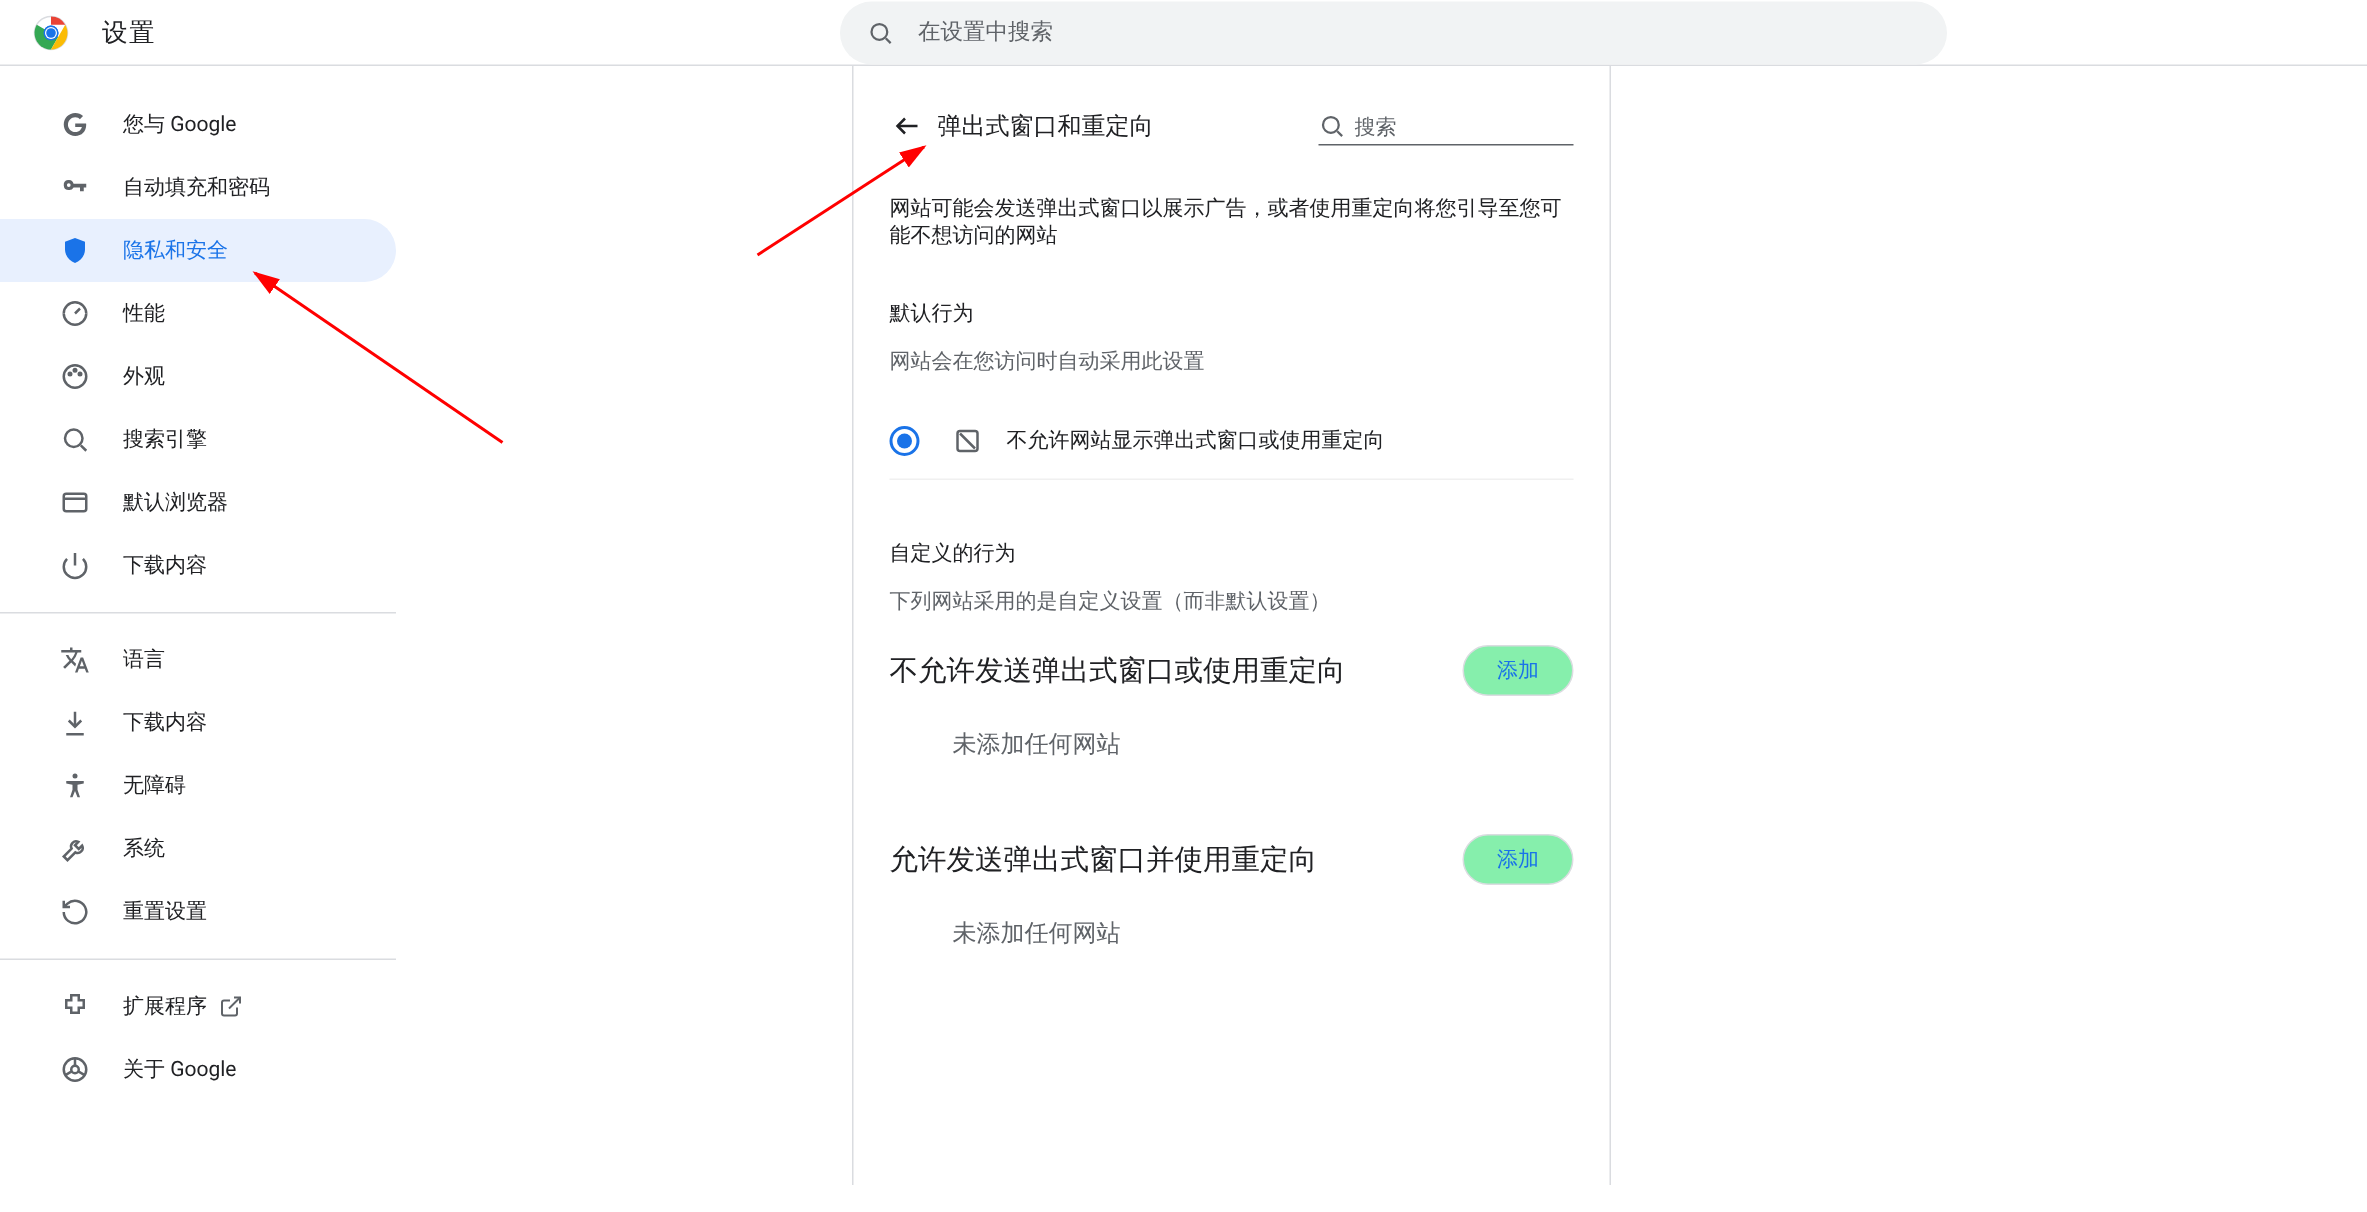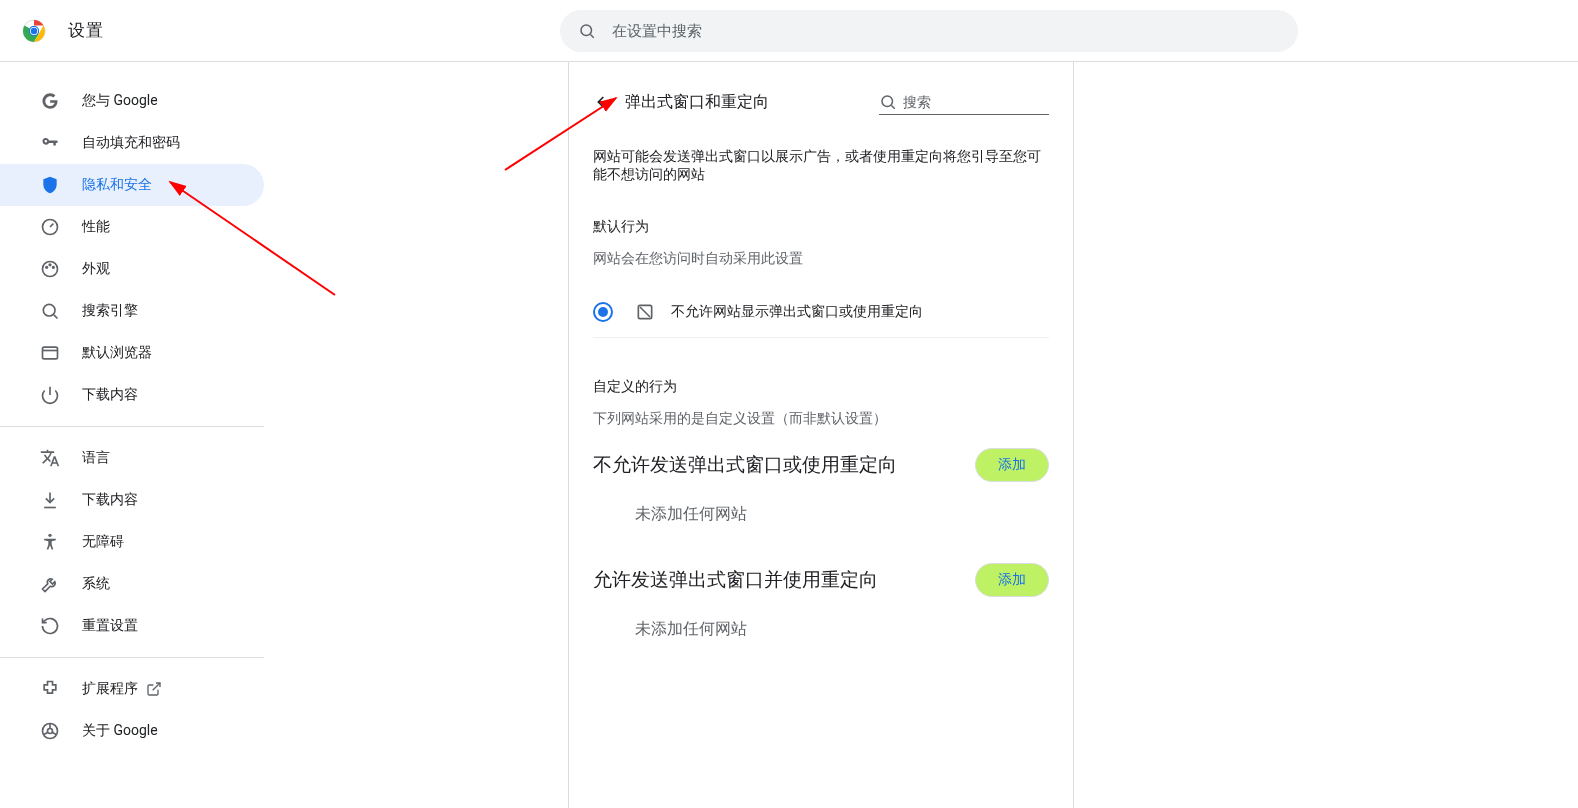--- a/index.html
+++ b/index.html
@@ -9,21 +9,21 @@
     --divider:#dadce0;
     --surface:#fff;
     --sidebar-active-bg:#e8f0fe;
     --chip-bg:#f1f3f4;
   }
   *{box-sizing:border-box}
   html,body{margin:0;padding:0;height:100%;font-family:"Segoe UI",Roboto,"Noto Sans","Microsoft YaHei",Arial,sans-serif;color:var(--text);background:#fff;font-size:14px}
   .app{width:1578px;height:808px;position:relative;overflow:hidden;background:#fff}
 
   
-  .topbar{height:62px;display:flex;align-items:center;border-bottom:1px solid var(--divider)}
+  .topbar{height:44px;display:flex;align-items:center;border-bottom:1px solid var(--divider)}
   .topbar .logo{width:24px;height:24px;margin-left:22px;margin-right:22px}
   .topbar .title{font-size:17px;color:var(--text);letter-spacing:1px}
   .search-pill{margin-left:auto;width:738px;height:42px;background:var(--chip-bg);border-radius:48px;display:flex;align-items:center;padding:2px 18px;margin-right:280px}
   .search-pill .icon{width:18px;height:18px;color:var(--muted);margin-right:14px;flex:none}
   .search-pill input{border:none;background:transparent;outline:none;font-size:15px;color:var(--text);width:100%}
   .search-pill input::placeholder{color:var(--muted)}
 
   
   .body{display:flex;height:calc(100% - 62px)}
   .sidebar{width:280px;padding-top:18px;flex:none}
@@ -56,21 +56,21 @@
   .radio-row:last-of-type{border-bottom:none}
   .radio{width:20px;height:20px;border:2px solid var(--muted);border-radius:50%;margin-right:22px;position:relative;flex:none}
   .radio.checked{border-color:var(--blue)}
   .radio.checked::after{content:"";position:absolute;inset:3px;background:var(--blue);border-radius:50%}
   .ricon{width:20px;height:20px;color:var(--muted);margin-right:16px;flex:none;display:flex;align-items:center;justify-content:center}
   .radio-row .label{font-size:14px}
 
   .cust-block{margin-top:40px}
   .cust-head{display:flex;align-items:center;justify-content:space-between;margin-top:20px}
   .cust-head .t{font-size:19px}
-  .add-btn{border:1px solid var(--divider);color:var(--blue);background:#bef264;border-radius:18px;padding:7px 22px;font-size:14px;cursor:pointer}
+  .add-btn{border:1px solid var(--divider);color:var(--blue);background:#86efac;border-radius:18px;padding:7px 22px;font-size:14px;cursor:pointer}
   .empty{color:var(--muted);font-size:16px;padding:22px 0 10px 42px}
 
   
   .arrows{position:absolute;left:0;top:0;width:100%;height:100%;pointer-events:none}
 
   svg{display:block}
 </style>
 </head>
 <body>
 
@@ -298,21 +298,21 @@
           <div class="cust-block">
             <div class="section-title">自定义的行为</div>
             <div class="section-sub">下列网站采用的是自定义设置（而非默认设置）</div>
 
             <div class="cust-head">
               <div class="t">不允许发送弹出式窗口或使用重定向</div>
               <button class="add-btn">添加</button>
             </div>
             <div class="empty">未添加任何网站</div>
 
-            <div class="cust-head" style="margin-top:28px">
+            <div class="cust-head" style="margin-top:39px">
               <div class="t">允许发送弹出式窗口并使用重定向</div>
               <button class="add-btn">添加</button>
             </div>
             <div class="empty">未添加任何网站</div>
           </div>
         </div>
       </div>
     </div>
     <div class="filler"></div>
   </div>

